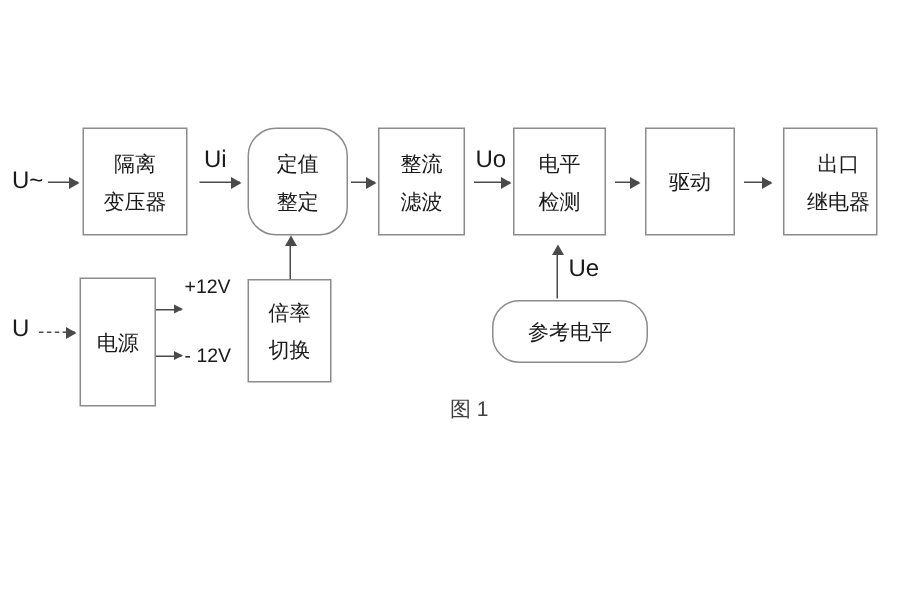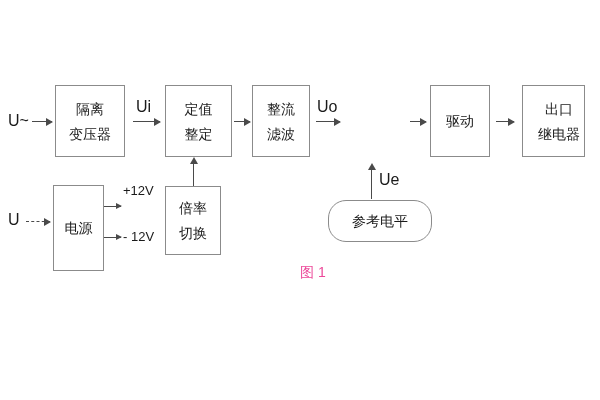--- a/index.html
+++ b/index.html
@@ -100,21 +100,21 @@
     right: -1px;
     top: -3px;
     width: 0;
     height: 0;
     border-left: 6px solid #4a4a4a;
     border-top: 3.5px solid transparent;
     border-bottom: 3.5px solid transparent;
   }
   .caption {
     position: absolute;
-    color: #ec4899;
+    color: #404040;
     font-size: 14px;
     white-space: nowrap;
     text-align: right;
   }
 </style>
 </head>
 <body>
 
 <div id="canvas">
 
@@ -122,35 +122,39 @@
   <div class="arrow-h" style="left:32px; top:121px; width:20px;"></div>
 
   <div class="blk" style="left:55px; top:85px; width:70px; height:72px;">
     <span class="ln">隔离</span>
     <span class="ln">变压器</span>
   </div>
 
   <div class="lbl" style="left:136px; top:99px;">Ui</div>
   <div class="arrow-h" style="left:133px; top:121px; width:27px;"></div>
 
-  <div class="blk" style="left:165px; top:85px; width:67px; height:72px;">
+  <div class="blk" style="left:165px; top:85px; width:67px; height:72px;border-radius:19px;">
     <span class="ln">定值</span>
     <span class="ln">整定</span>
   </div>
 
   <div class="arrow-h" style="left:234px; top:121px; width:16px;"></div>
 
   <div class="blk" style="left:252px; top:85px; width:58px; height:72px;">
     <span class="ln">整流</span>
     <span class="ln">滤波</span>
   </div>
 
   <div class="lbl" style="left:317px; top:99px;">Uo</div>
   <div class="arrow-h" style="left:316px; top:121px; width:24px;"></div>
 
+  <div class="blk" style="left:342px; top:85px; width:62px; height:72px;">
+    <span class="ln">电平</span>
+    <span class="ln">检测</span>
+  </div>
 
   <div class="arrow-h" style="left:410px; top:121px; width:16px;"></div>
 
   <div class="blk" style="left:430px; top:85px; width:60px; height:72px;">
     <span class="ln">驱动</span>
   </div>
 
   <div class="arrow-h" style="left:496px; top:121px; width:18px;"></div>
 
   <div class="blk" style="left:522px; top:85px; width:63px; height:72px;padding-left:11px;">

